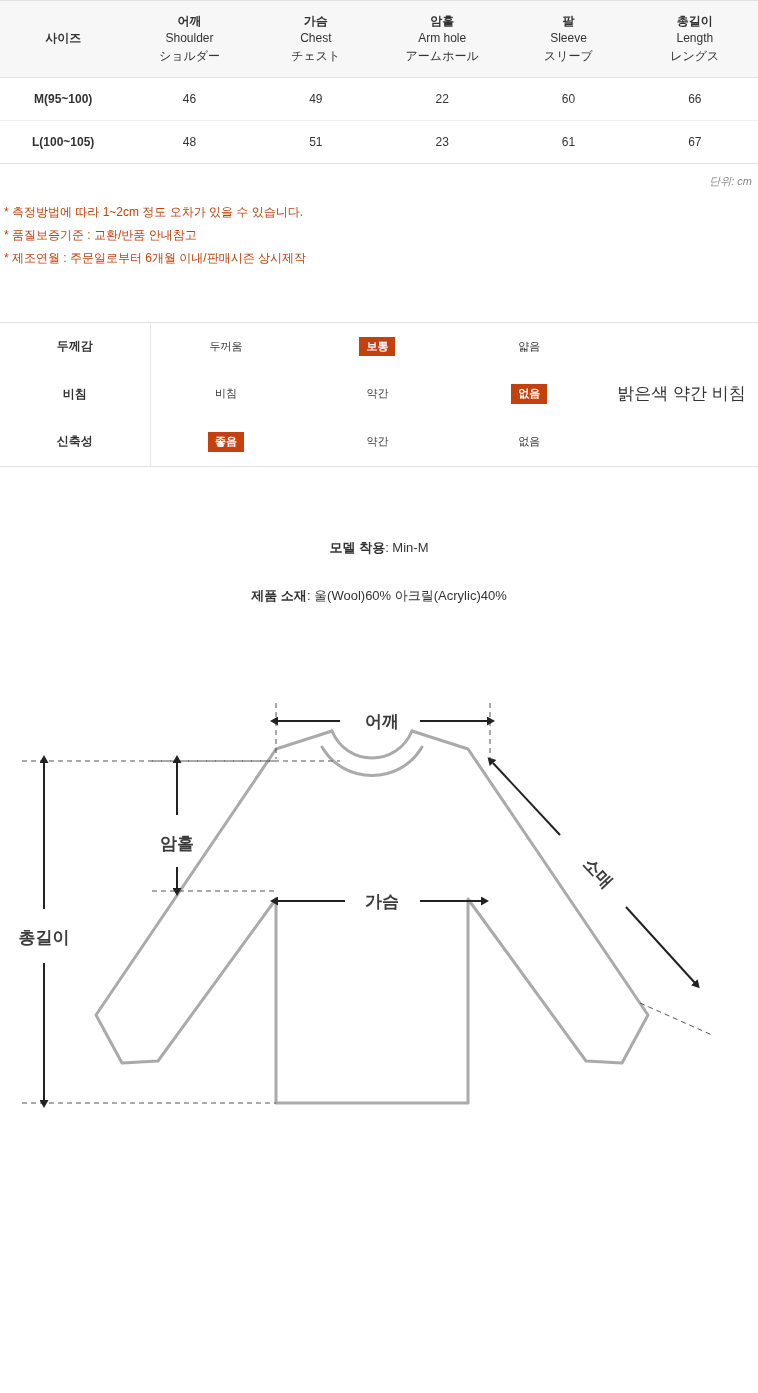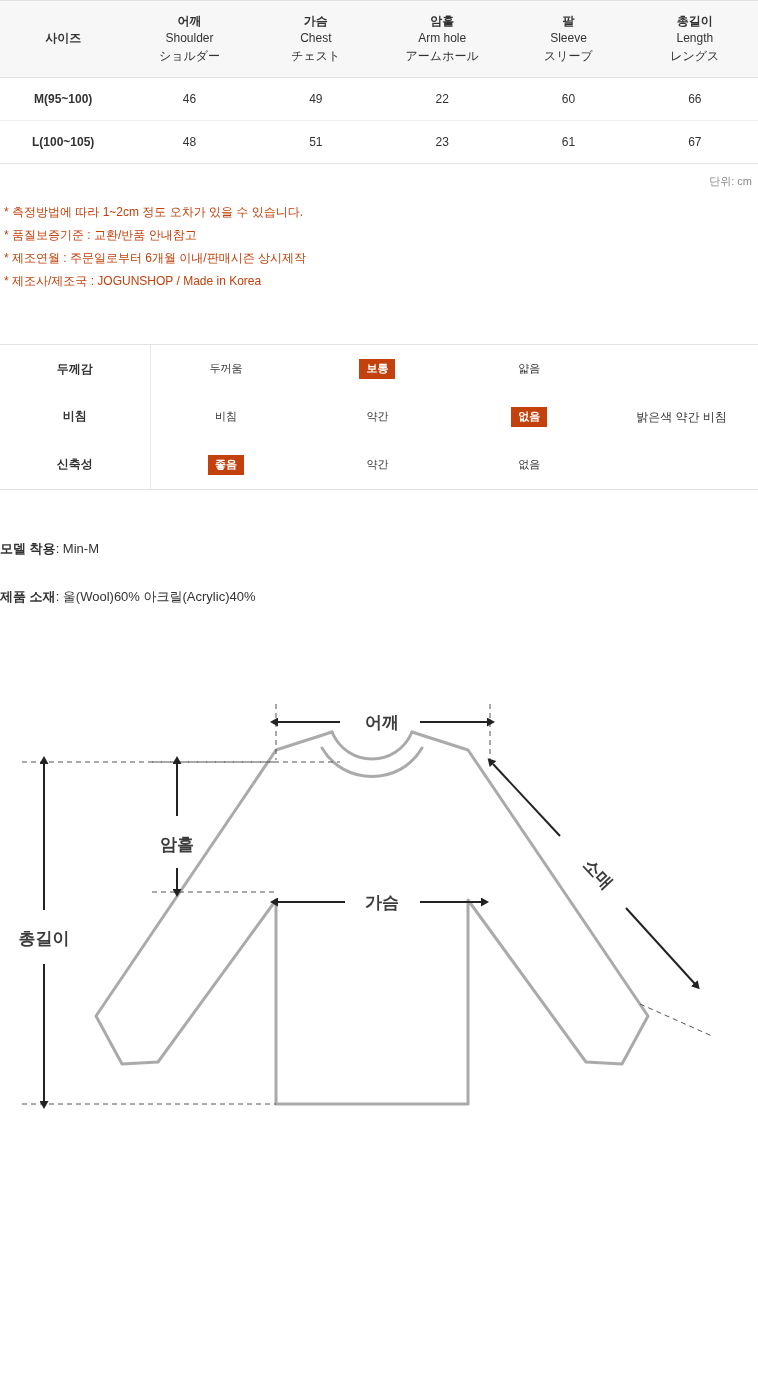--- a/index.html
+++ b/index.html
@@ -64,20 +64,21 @@
   }
   .size-table tbody tr:last-child td {
     border-bottom: 1px solid #e2e2e2;
   }
 
   .unit-note {
     text-align: right;
     font-size: 11px;
     color: #888;
     padding: 10px 6px 0 0;
+    font-style: italic;
   }
 
   
   .notes {
     padding: 12px 6px 0 4px;
   }
   .notes li {
     list-style: none;
     font-size: 12px;
     color: #c2410c;
@@ -103,41 +104,41 @@
     color: #333;
   }
   .fabric-table td.f-label {
     font-weight: bold;
     border-right: 1px solid #e8e8e8;
     width: 150px;
   }
   .fabric-table tr + tr td.f-label { border-top: none; }
   .fabric-table td.f-note {
     width: 153px;
-    font-size: 12px;
+    font-size: 17px;
     line-height: 1.5;
     color: #333;
   }
   .chip {
     display: inline-block;
     min-width: 34px;
     padding: 3px 7px;
     font-size: 11px;
     line-height: 1.25;
   }
   .chip.on {
     background: #c2410c;
     color: #ffffff;
     font-weight: bold;
   }
 
   
   .meta {
-    text-align: left;
-    margin-top: 50px;
+    text-align: center;
+    margin-top: 72px;
   }
   .meta .meta-line {
     font-size: 13px;
     color: #333;
     margin-bottom: 30px;
   }
   .meta .meta-line strong { font-weight: bold; }
 
   
   .diagram {
@@ -211,21 +212,20 @@
     </tbody>
   </table>
 
   <div class="unit-note">단위: cm</div>
 
   <div class="notes">
     <ul>
       <li>* 측정방법에 따라 1~2cm 정도 오차가 있을 수 있습니다.</li>
       <li>* 품질보증기준 : 교환/반품 안내참고</li>
       <li>* 제조연월 : 주문일로부터 6개월 이내/판매시즌 상시제작</li>
-      <li>* 제조사/제조국 : JOGUNSHOP / Made in Korea</li>
     </ul>
   </div>
 
   <div class="fabric-wrap">
     <table class="fabric-table">
       <tbody>
         <tr>
           <td class="f-label" rowspan="1">두께감</td>
           <td><span class="chip">두꺼움</span></td>
           <td><span class="chip on">보통</span></td>

